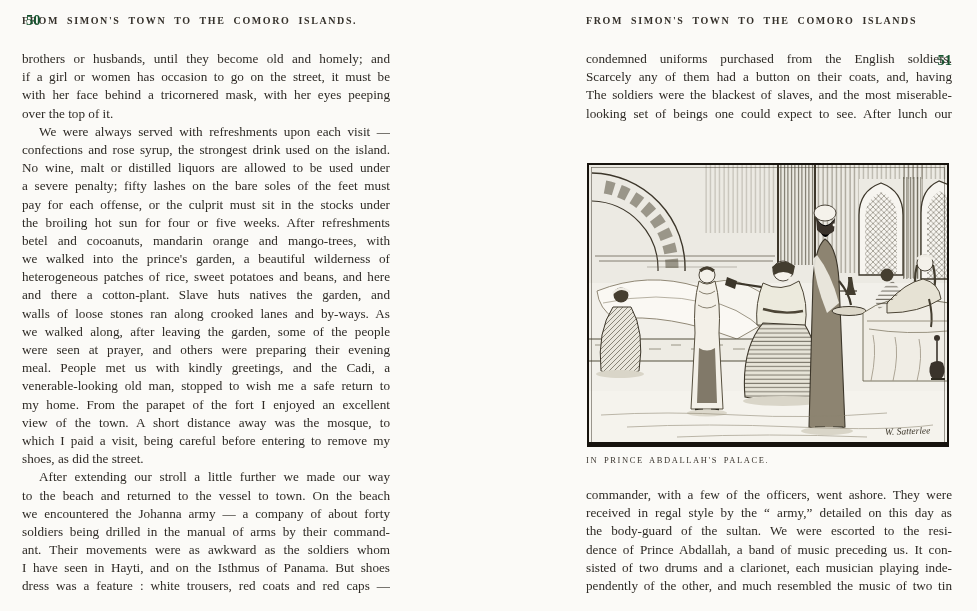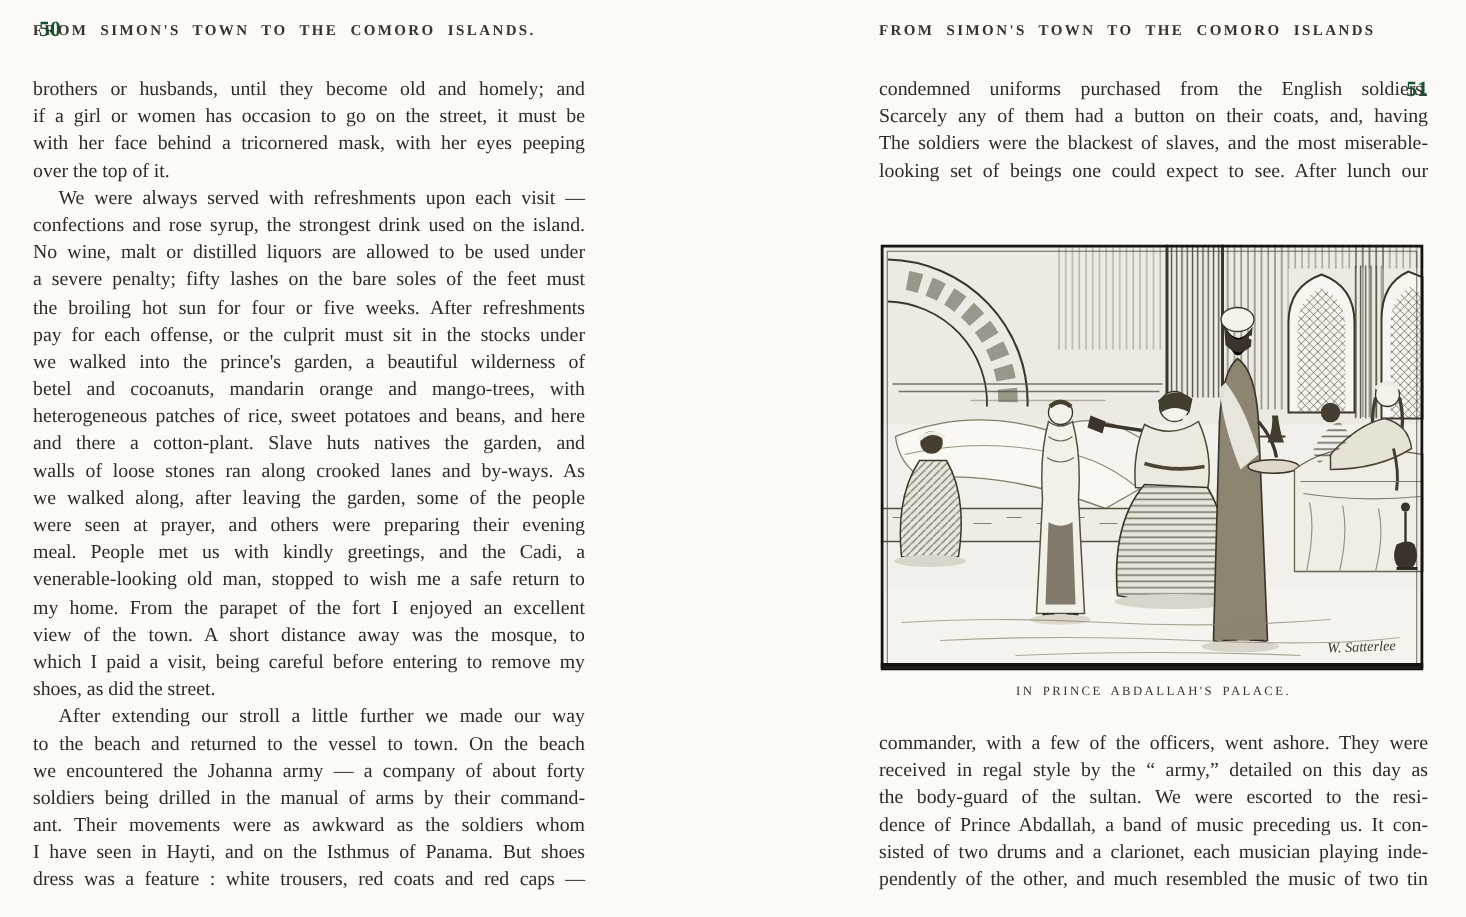--- a/index.html
+++ b/index.html
@@ -36,21 +36,21 @@
   .line.end   { text-align-last:left; }
   .line.first { text-indent:17px; }
 
   .illus {
     position:absolute; left:1px; top:163px; width:362px; height:284px; margin:0;
     background:#f3f1ec;
   }
   .illus svg { display:block; width:100%; height:100%; }
 
   .caption {
-    position:absolute; top:455px; left:0; right:0; text-align:center;
+    position:absolute; top:455px; left:0; right:0; 
     font-size:8.5px; letter-spacing:1.6px; word-spacing:2px; color:#3a352e;
   }
 </style>
 </head>
 <body>
 
 <div class="spread">
 
   <div class="page page-left">
     <div class="pagehead">
@@ -59,24 +59,24 @@
     </div>
     <div class="textcol tc-left-body" id="left-body">
         <div class="line">brothers or husbands, until they become old and homely; and</div>
         <div class="line">if a girl or women has occasion to go on the street, it must be</div>
         <div class="line">with her face behind a tricornered mask, with her eyes peeping</div>
         <div class="line end">over the top of it.</div>
         <div class="line first">We were always served with refreshments upon each visit —</div>
         <div class="line">confections and rose syrup, the strongest drink used on the island.</div>
         <div class="line">No wine, malt or distilled liquors are allowed to be used under</div>
         <div class="line">a severe penalty; fifty lashes on the bare soles of the feet must</div>
+        <div class="line">pay for each offense, or the culprit must sit in the stocks under</div>
         <div class="line">the broiling hot sun for four or five weeks. After refreshments</div>
-        <div class="line">pay for each offense, or the culprit must sit in the stocks under</div>
+        <div class="line">betel and cocoanuts, mandarin orange and mango-trees, with</div>
         <div class="line">we walked into the prince's garden, a beautiful wilderness of</div>
-        <div class="line">betel and cocoanuts, mandarin orange and mango-trees, with</div>
         <div class="line">heterogeneous patches of rice, sweet potatoes and beans, and here</div>
         <div class="line">and there a cotton-plant. Slave huts natives the garden, and</div>
         <div class="line">walls of loose stones ran along crooked lanes and by-ways. As</div>
         <div class="line">we walked along, after leaving the garden, some of the people</div>
         <div class="line">were seen at prayer, and others were preparing their evening</div>
         <div class="line">meal. People met us with kindly greetings, and the Cadi, a</div>
         <div class="line">venerable-looking old man, stopped to wish me a safe return to</div>
         <div class="line">my home. From the parapet of the fort I enjoyed an excellent</div>
         <div class="line">view of the town. A short distance away was the mosque, to</div>
         <div class="line">which I paid a visit, being careful before entering to remove my</div>

